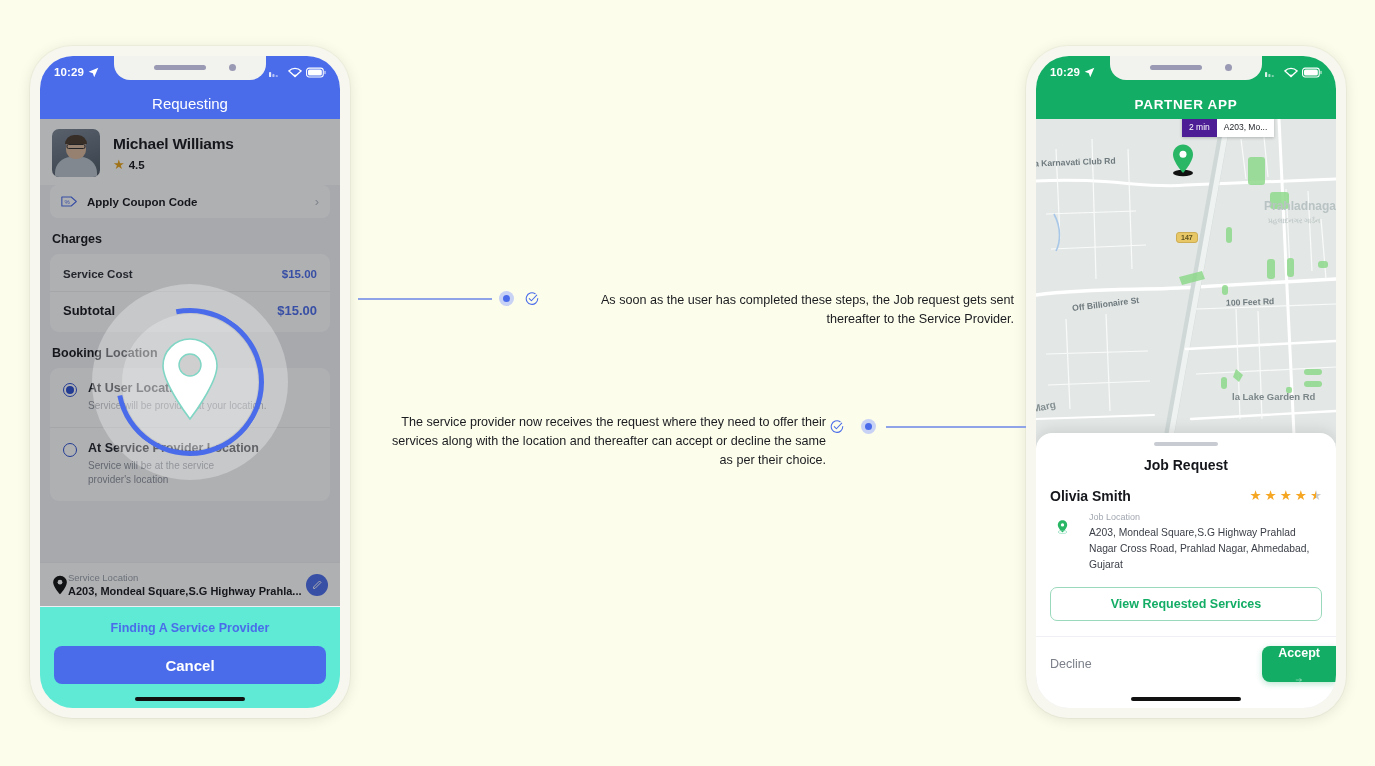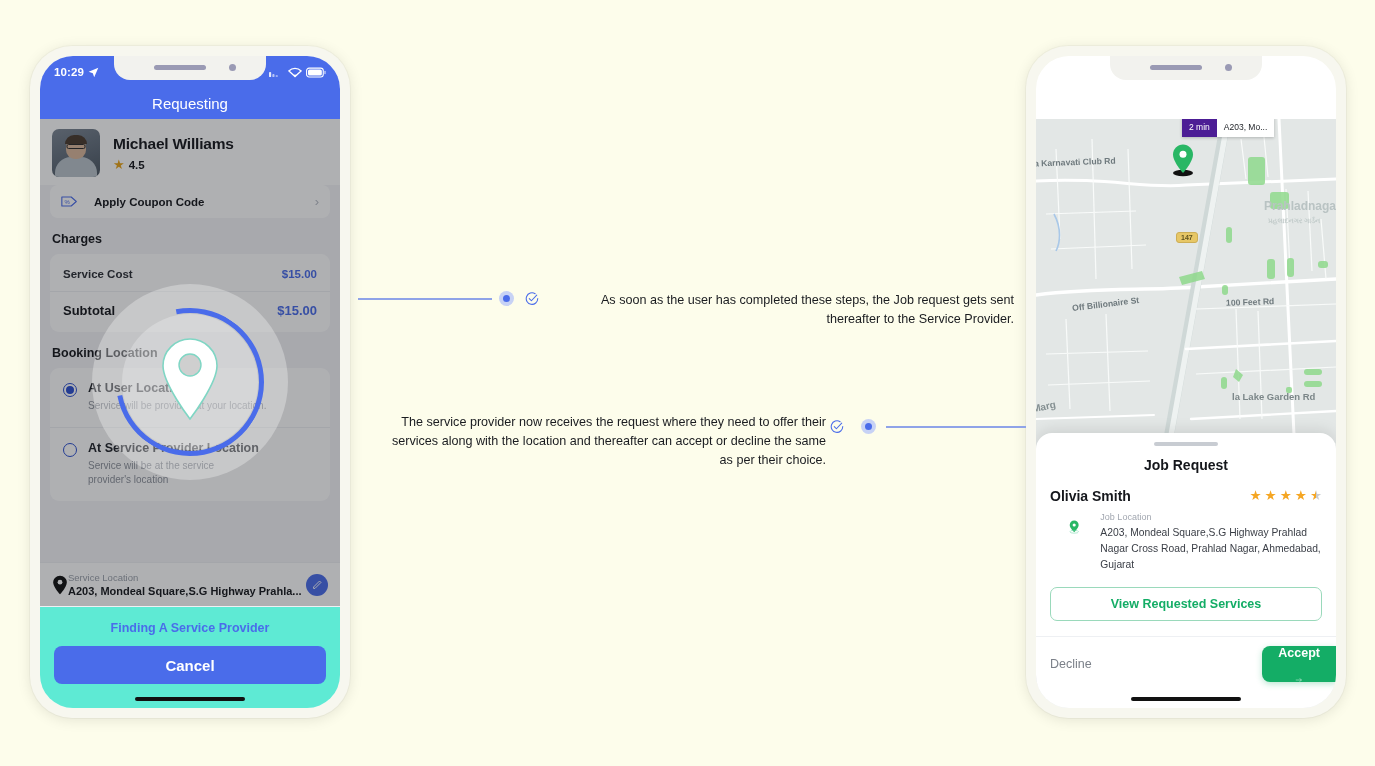--- a/index.html
+++ b/index.html
@@ -93,21 +93,21 @@
   }
   .prov-name { font-size: 15.5px; font-weight: 700; color: #16171c; letter-spacing: -.2px; }
   .prov-rating { display: flex; align-items: center; gap: 4px; margin-top: 5px; }
   .prov-rating .num { font-size: 11.5px; font-weight: 700; color: #16171c; }
   .star-gold { color: #e8a317; font-size: 13px; line-height: 1; }
 
   .coupon {
     margin: 0 10px; background: #fff; border-radius: 8px;
     display: flex; align-items: center; gap: 9px; padding: 9px 11px;
   }
-  .coupon .lbl { font-size: 11.5px; font-weight: 700; color: #14161b; flex: 1; margin-left: 7px; }
+  .coupon .lbl { font-size: 11.5px; font-weight: 700; color: #14161b; flex: 1; }
   .chev { color: #b7bcc6; font-size: 13px; }
   .sec-title { font-size: 12.5px; font-weight: 700; color: #14161b; padding: 14px 12px 8px 12px; }
   .charges-card { margin: 0 10px; background: #fff; border-radius: 9px; padding: 3px 0; }
   .charge-row {
     display: flex; justify-content: space-between; align-items: center;
     padding: 11px 13px; font-size: 11.5px;
   }
   .charge-row + .charge-row { border-top: 1px solid #eef0f3; }
   .charge-row .k { color: #2c2f36; font-weight: 600; }
   .charge-row .v { color: #4a6cea; font-weight: 700; }
@@ -240,21 +240,21 @@
     display: flex; align-items: center; justify-content: space-between;
     padding: 15px 14px 0 14px;
   }
   .jr-name { font-size: 14px; font-weight: 700; color: #15171c; }
   .stars { display: flex; gap: 3px; }
   .stars span { font-size: 13.5px; line-height: 1; color: #f5a623; }
   .stars span.half {
     background: linear-gradient(90deg,#f5a623 50%,#c9ccd1 50%);
     -webkit-background-clip: text; background-clip: text; color: transparent;
   }
-  .jr-loc { display: flex; gap: 20px; padding: 8px 14px 0 32px; justify-content: center; }
+  .jr-loc { display: flex; gap: 20px; padding: 8px 14px 0 20px; justify-content: center; }
   .jr-loc .lab { font-size: 9px; color: #a2a7b0; }
   .jr-loc .val { font-size: 10.3px; color: #3a3e46; line-height: 1.55; margin-top: 3px; }
   .view-btn {
     margin: 14px 14px 0 14px; height: 34px; border-radius: 7px;
     border: 1.3px solid #9ad9bb; background: #fff;
     color: #14ad66; font-size: 12.5px; font-weight: 700;
     display: flex; align-items: center; justify-content: center; cursor: pointer;
     width: calc(100% - 28px);
   }
   .jr-actions {
@@ -418,20 +418,23 @@
         <button class="cancel-btn">Cancel</button>
       </div>
 
       <div class="homebar"></div>
     </div>
   </div>
 
   <div class="phone right">
     <div class="screen">
 
+      <div class="app-header-green">
+        <div class="title">PARTNER APP</div>
+      </div>
 
       <div class="statusbar">
         <div style="display:flex;align-items:center;gap:4px">
           <span>10:29</span>
           <svg width="11" height="11" viewBox="0 0 16 16">
               <path d="M15 1 1 7l6 2 2 6z" fill="#fff"></path>
             </svg>
         </div>
         <div class="right-icons">
           <svg width="15" height="10" viewBox="0 0 18 12">

